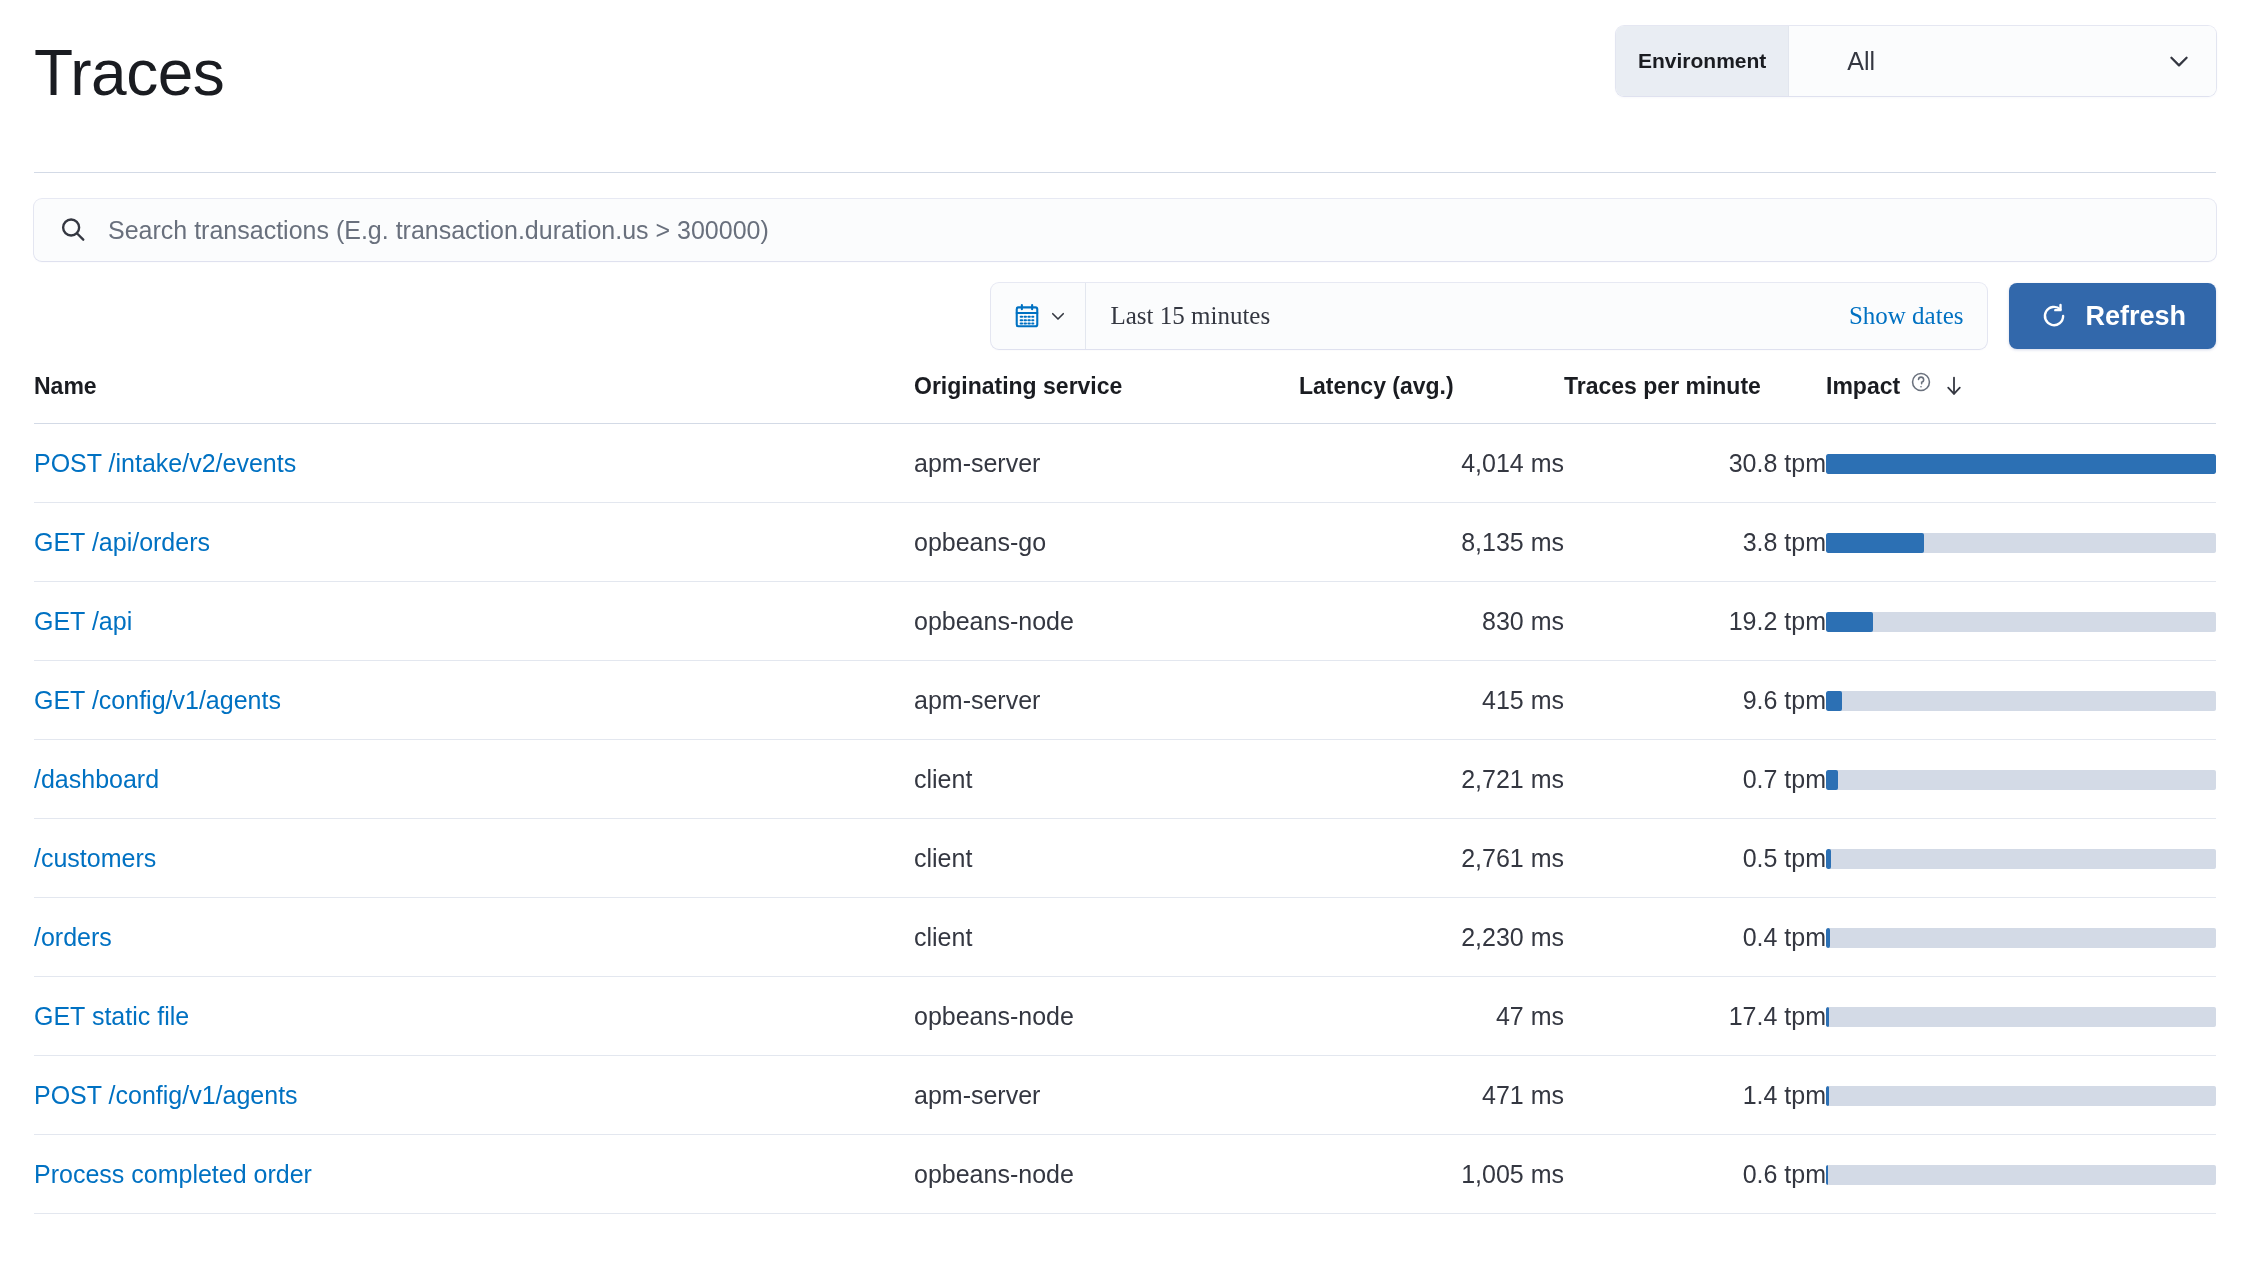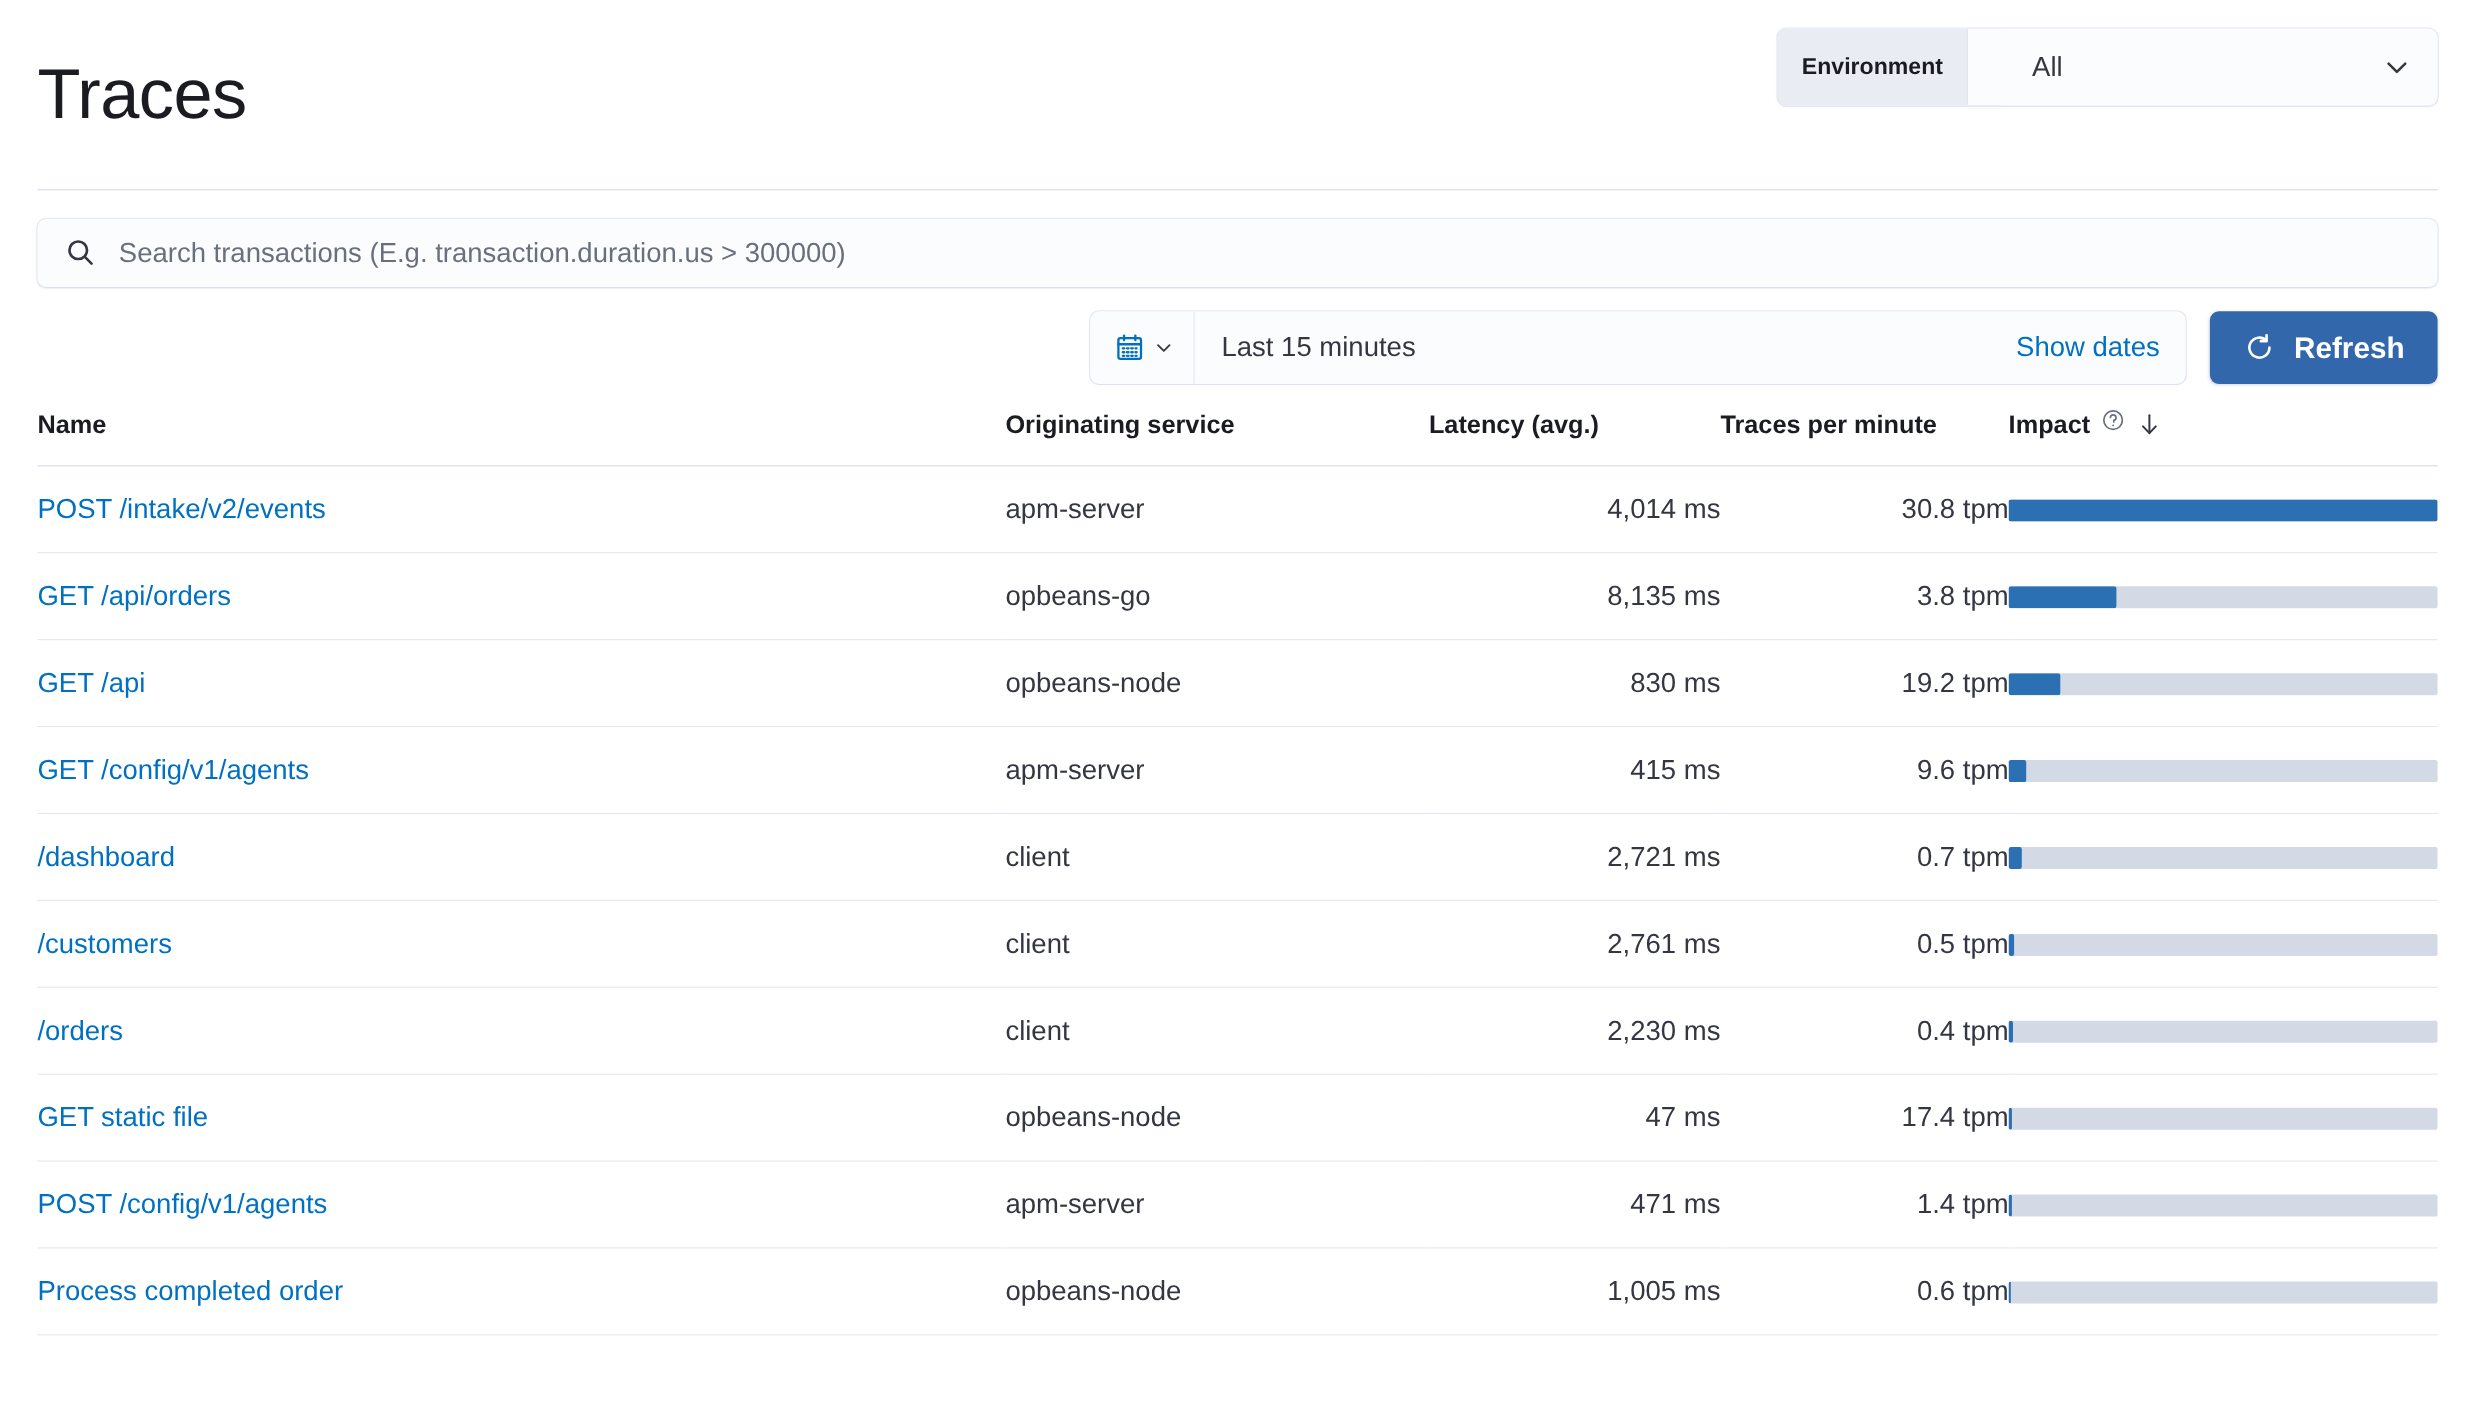--- a/index.html
+++ b/index.html
@@ -14,21 +14,21 @@
   .page { position: relative; width: 2250px; height: 1282px; }
 
   
   .header {
     display: flex; align-items: flex-start; justify-content: space-between;
     padding: 26px 34px 0 34px;
     height: 172px;
   }
   .page-title {
     font-size: 64px; font-weight: 400; line-height: 1.05;
-    color: #1a1c21; letter-spacing: -0.5px; margin: 26px 0 0 0;
+    color: #1a1c21; letter-spacing: -0.5px; margin: 14px 0 0 0;
     white-space: nowrap;
   }
   .env-control {
     display: flex; align-items: stretch;
     width: 600px; height: 70px;
     border-radius: 8px; overflow: hidden;
     box-shadow: 0 0 0 1px rgba(17,43,134,0.10), 0 1px 3px rgba(17,43,134,0.06);
     background: #fbfcfd;
   }
   .env-label {
@@ -80,20 +80,21 @@
     padding: 22px 34px 0 34px;
     gap: 22px;
   }
   .datepicker {
     display: flex; align-items: center;
     height: 66px; width: 996px;
     background: #fbfcfd;
     border-radius: 8px;
     box-shadow: 0 0 0 1px rgba(17,43,134,0.10), 0 1px 2px rgba(17,43,134,0.05);
     overflow: hidden;
+    font-family: Liberation Serif, serif;
   }
   .dp-quick {
     display: flex; align-items: center; gap: 8px;
     padding: 0 18px 0 22px;
     height: 100%;
     border-right: 1px solid #e3e7ef;
     cursor: pointer;
   }
   .cal-icon { width: 28px; height: 28px; }
   .chev-sm { width: 18px; height: 18px; }

